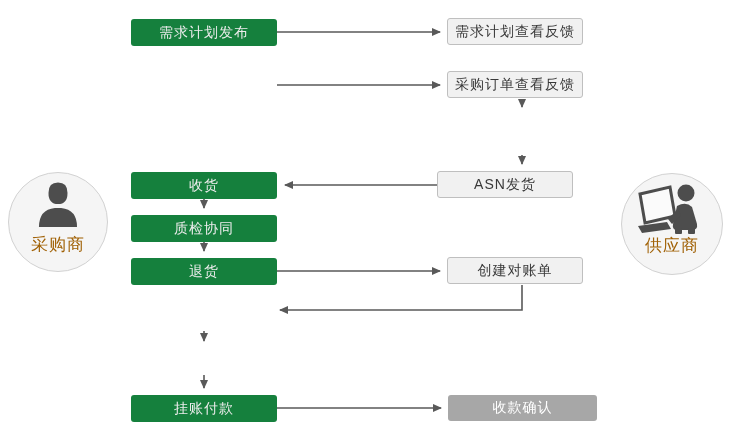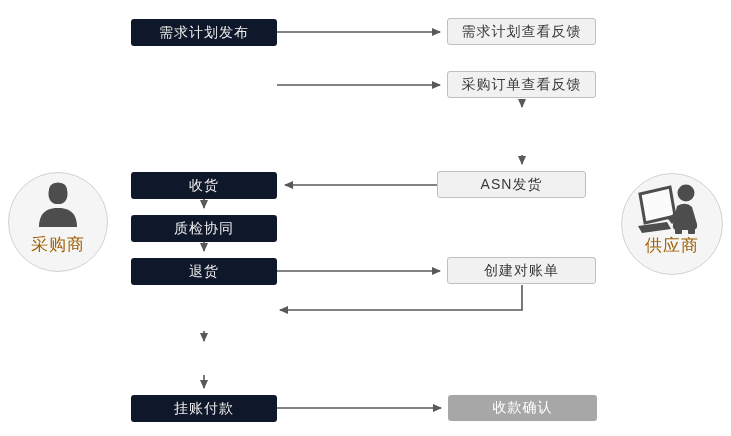--- a/index.html
+++ b/index.html
@@ -6,22 +6,22 @@
   .stage{
     position:relative;width:731px;height:436px;background:#ffffff;overflow:hidden;
     font-family:"Liberation Sans","DejaVu Sans",sans-serif;
   }
   .connectors{position:absolute;left:0;top:0;width:731px;height:436px;}
   .node{
     position:absolute;display:flex;align-items:center;justify-content:center;
     font-size:14px;letter-spacing:1px;box-sizing:border-box;border-radius:3px;
     white-space:nowrap;
   }
-  .node.dark{width:146px;height:27px;background:#0f172a;color:#ececec;}
-  .node.light{width:149px;height:27px;background:#f1f1f1;border:1px solid #bfbfbf;color:#383838;}
+  .node.dark{width:146px;height:27px;background:#15803d;color:#ececec;}
+  .node.light{width:136px;height:27px;background:#f1f1f1;border:1px solid #bfbfbf;color:#383838;}
   .node.muted{width:149px;height:26px;background:#a7a7a7;color:#ffffff;}
   .diamond{position:absolute;display:flex;align-items:center;justify-content:center;font-size:14px;letter-spacing:1px;}
   .diamond .shape{position:absolute;inset:0;clip-path:polygon(50% 0,100% 50%,50% 100%,0 50%);}
   .diamond .shape.border{background:#c2c2c2;}
   .diamond .shape.inner{inset:1.5px;background:#f5f5f5;}
   .diamond .shape.solid{background:#5b5b5b;}
   .diamond .lbl{position:relative;z-index:2;}
   .diamond.dark-d .lbl{color:#e4e4e4;}
   .diamond.light-d .lbl{color:#3d3d3d;}
   .actor-circle{

